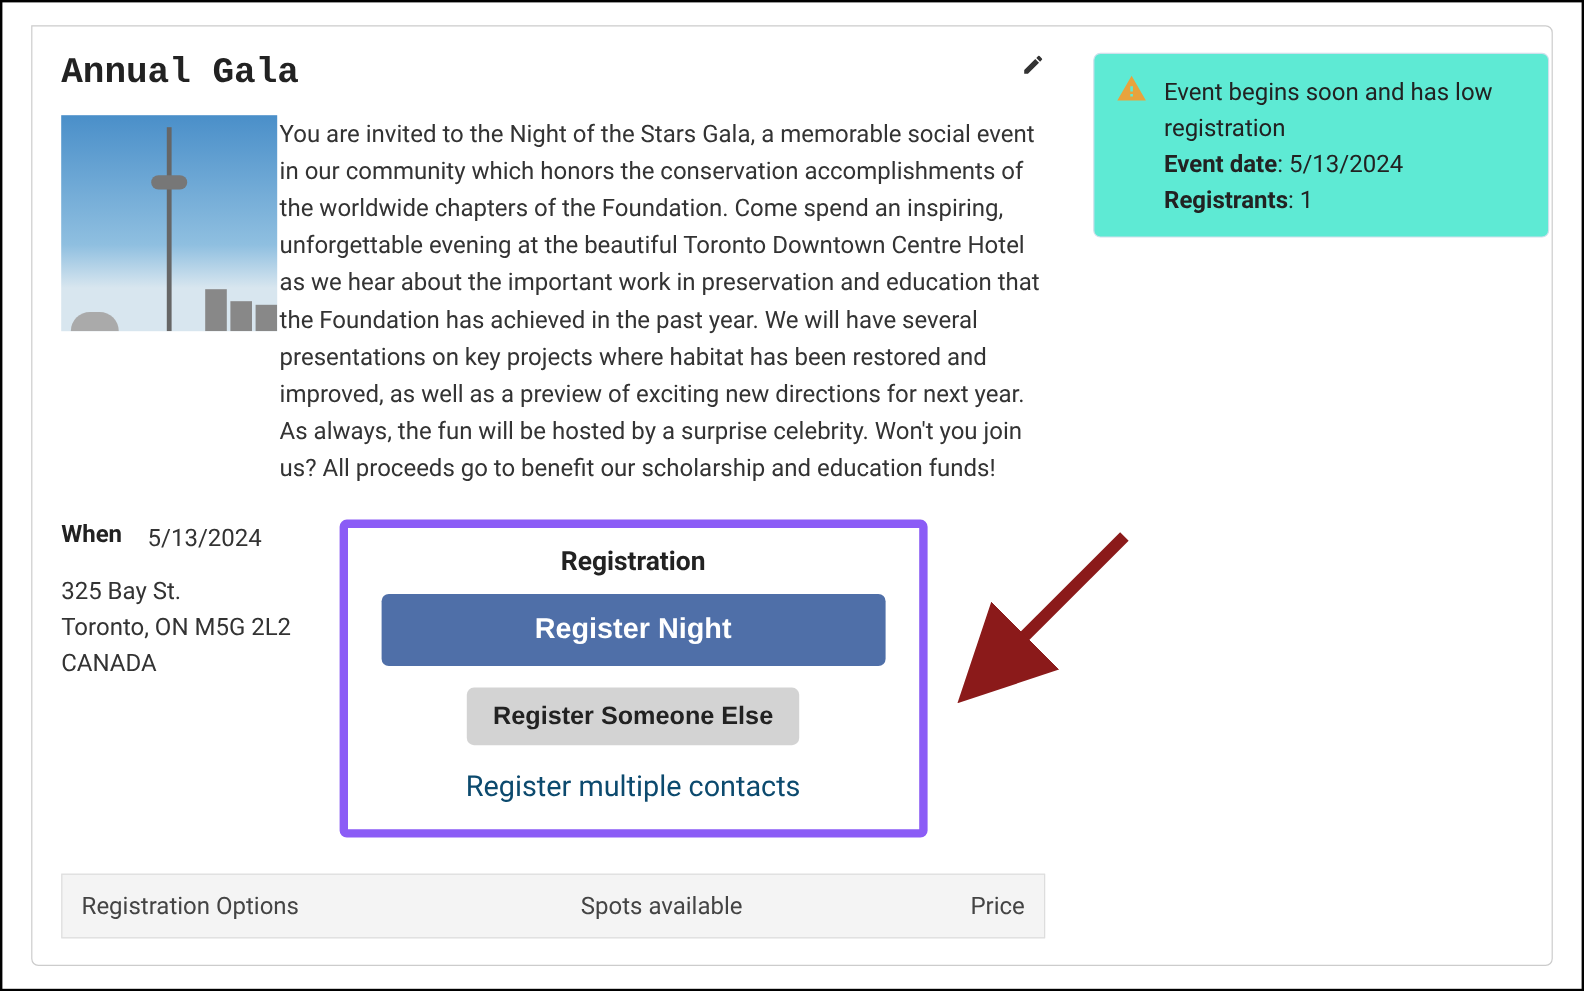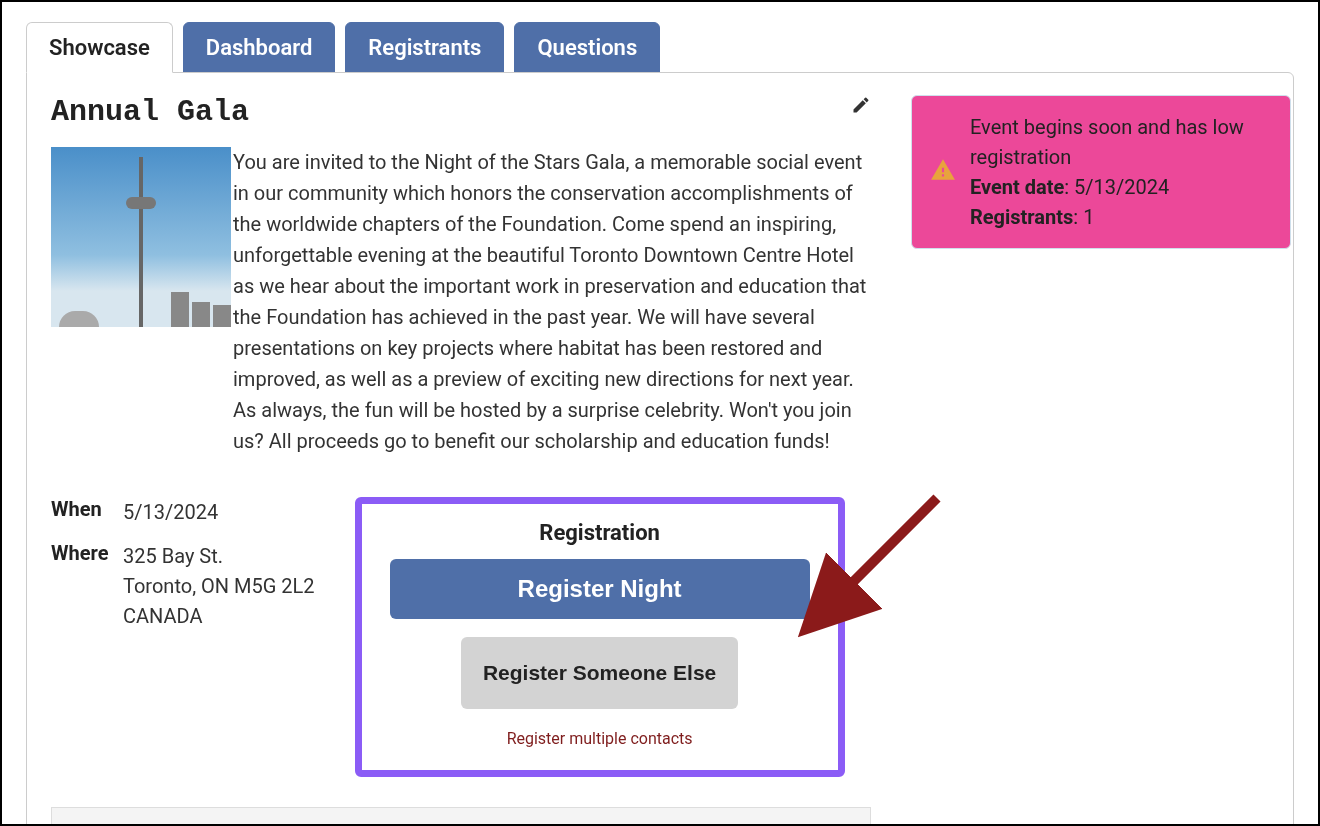--- a/index.html
+++ b/index.html
@@ -81,21 +81,21 @@
       right: 0;
       width: 100%;
       height: 35px;
       display: flex;
       align-items: flex-end;
       justify-content: flex-end;
       gap: 3px;
     }
     .thumb .bld { background: #888; width: 18px; }
     .description { font-size: 20px; line-height: 1.55; color: #333; }
-    .info-row { display: flex; margin-top: 40px; gap: 40px; }
+    .info-row { display: flex; margin-top: 27px; gap: 40px; }
     .info-labels { font-size: 20px; }
     .info-labels .row { display: flex; margin-bottom: 14px; }
     .info-labels .label { font-weight: 700; width: 72px; color: #222; }
     .info-labels .value { color: #333; line-height: 1.5; }
     .reg-card {
       border: 7px solid #8b5cf6;
       border-radius: 6px;
       padding: 16px 22px 22px;
       width: 490px;
       text-align: center;
@@ -113,35 +113,35 @@
       border: none;
       border-radius: 6px;
       cursor: pointer;
     }
     .btn-secondary {
       display: inline-block;
       background: #d3d3d3;
       color: #222;
       font-size: 21px;
       font-weight: 700;
-      padding: 24px 22px;
+      padding: 12px 22px;
       border: none;
       border-radius: 6px;
       cursor: pointer;
       margin-bottom: 20px;
     }
-    .link { color: #7f1d1d; font-size: 16px; cursor: pointer; }
+    .link { color: #0c4a6e; font-size: 24px; cursor: pointer; }
     .alert {
       border: 1px solid #cfe0ec;
-      background: #ec4899;
+      background: #5eead4;
       border-radius: 6px;
       padding: 16px 18px;
       display: flex;
       gap: 14px;
-      align-items: center;
+      align-items: flex-start;
     }
     .alert-icon { color: #e8a33d; flex-shrink: 0; }
     .alert-text { font-size: 20px; line-height: 1.5; color: #222; }
     .alert-text .bold { font-weight: 700; }
     .options-table { margin-top: 30px; width: 820px; }
     .options-header {
       display: flex;
       background: #f4f4f4;
       border: 1px solid #ddd;
       padding: 14px 16px;
@@ -156,26 +156,20 @@
       left: 760px;
       top: 415px;
       pointer-events: none;
       z-index: 10;
     }
   </style>
 </head>
 <body>
 
 <div class="container">
-  <div class="tabs">
-    <div class="tab active">Showcase</div>
-    <div class="tab">Dashboard</div>
-    <div class="tab">Registrants</div>
-    <div class="tab">Questions</div>
-  </div>
 
   <div class="content">
     <div class="main">
       <div class="header-row">
         <h1>Annual Gala</h1>
         <span class="edit-icon">
           <svg width="20" height="20" viewBox="0 0 24 24" fill="currentColor">
               <path d="M3 17.25V21h3.75L17.81 9.94l-3.75-3.75L3 17.25zM20.71 7.04a1 1 0 0 0 0-1.41l-2.34-2.34a1 1 0 0 0-1.41 0l-1.83 1.83 3.75 3.75 1.83-1.83z"></path>
             </svg>
         </span>
@@ -195,21 +189,20 @@
         <p class="description">You are invited to the Night of the Stars Gala, a memorable social event in our community which honors the conservation accomplishments of the worldwide chapters of the Foundation. Come spend an inspiring, unforgettable evening at the beautiful Toronto Downtown Centre Hotel as we hear about the important work in preservation and education that the Foundation has achieved in the past year. We will have several presentations on key projects where habitat has been restored and improved, as well as a preview of exciting new directions for next year. As always, the fun will be hosted by a surprise celebrity. Won't you join us? All proceeds go to benefit our scholarship and education funds!</p>
       </div>
 
       <div class="info-row">
         <div class="info-labels">
           <div class="row">
             <span class="label">When</span>
             <span class="value">5/13/2024</span>
           </div>
           <div class="row">
-            <span class="label">Where</span>
             <span class="value">
               <span>325 Bay St.</span><br>
               <span>Toronto, ON M5G 2L2</span><br>
               <span>CANADA</span>
             </span>
           </div>
         </div>
 
         <div class="reg-card">
           <div class="reg-title">Registration</div>

